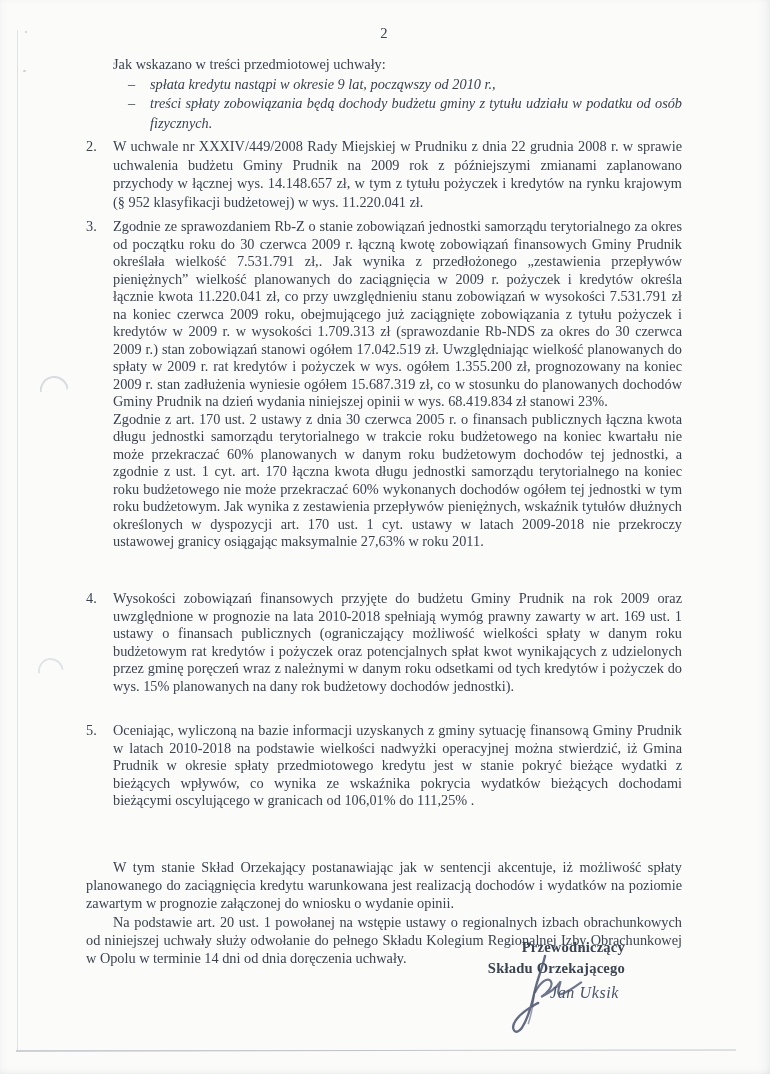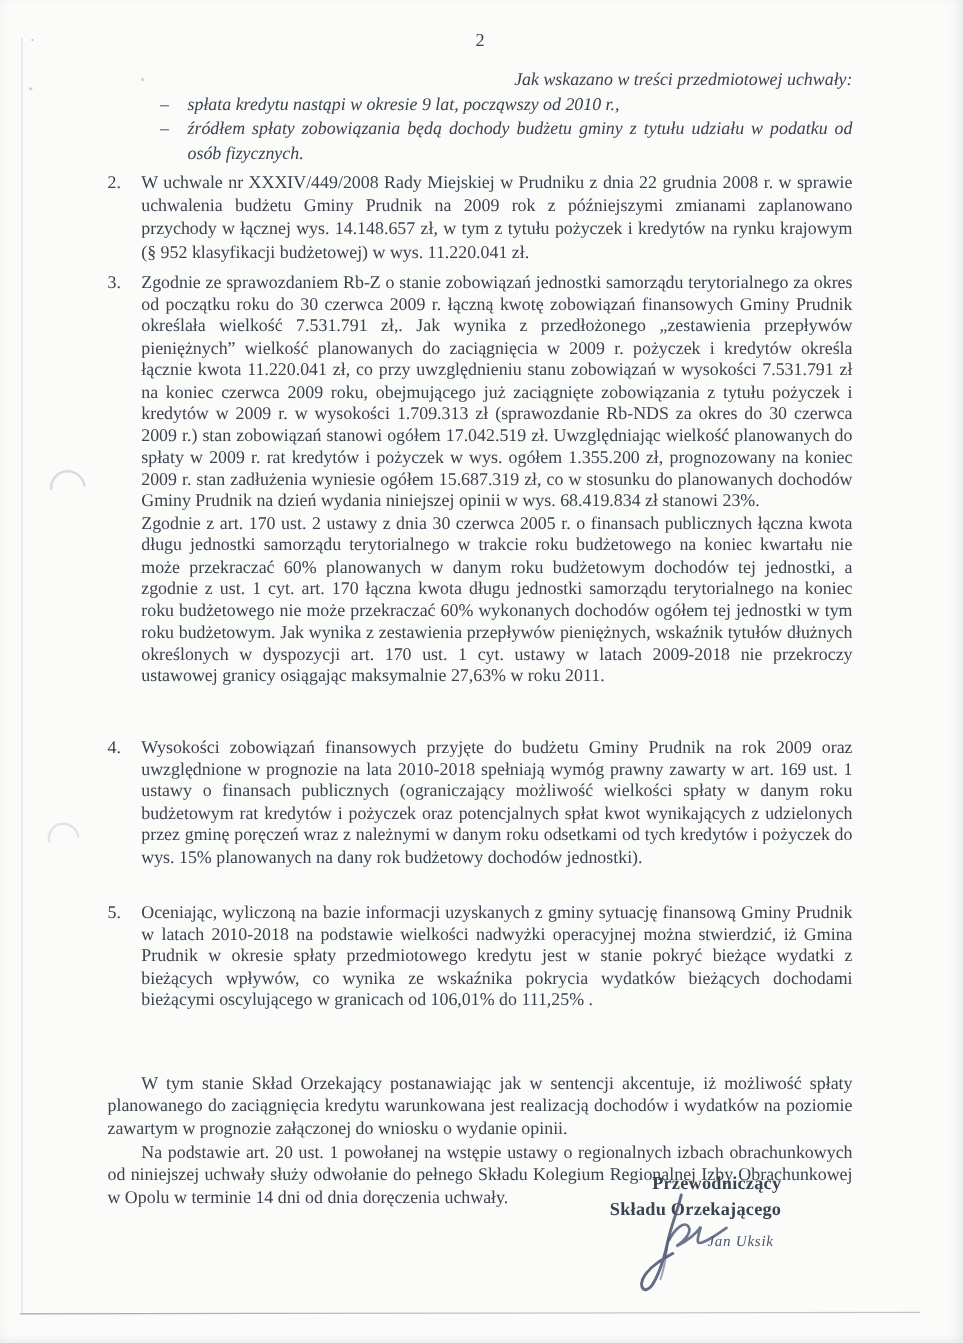--- a/index.html
+++ b/index.html
@@ -24,21 +24,21 @@
 
   .pagenum{
     position:absolute;top:24px;left:86px;width:596px;
     text-align:center;font-size:14.6px;line-height:18px;
   }
 
   .block{position:absolute;left:86px;width:596px;font-size:14.3px;line-height:17.8px;}
   .block p{margin:0;text-align:justify;}
 
   .intro{top:55px;line-height:19.6px;}
-  .intro .lead{padding-left:27px;text-align:right;font-style:italic;}
+  .intro .lead{padding-left:27px;text-align:left;}
   .bullet-row{display:flex;padding-left:42px;}
   .bullet-row .dash{width:22px;flex:0 0 22px;}
   .bullet-row .btext{flex:1;text-align:justify;font-style:italic;}
 
   .item{display:flex;}
   .item .num{width:27px;flex:0 0 27px;}
   .item .itext{flex:1;}
   .item-2{top:137px;line-height:18.6px;}
   .item-3{top:218px;line-height:17.5px;}
   .item-4{top:590px;line-height:17.6px;}
@@ -48,21 +48,21 @@
   .closing-2{top:883px;margin-top:31px;}
   .closing p{text-indent:27px;}
 
   .sig-block{
     position:absolute;left:455px;top:937px;width:170px;
     text-align:right;font-size:14.6px;line-height:20.5px;
   }
   .sig-title{font-weight:600;letter-spacing:.2px;}
   .sig-name{
     margin-top:5px;
-    font-style:italic;font-size:12px;color:#49536b;
+    font-style:italic;font-size:16px;color:#49536b;
     letter-spacing:.6px;
     transform:translateX(-6px);
   }
   .scribble{
     position:absolute;left:36px;top:16px;width:110px;height:88px;
     pointer-events:none;
   }
 
   
   .scan-line-left{
@@ -102,21 +102,21 @@
   <div class="pagenum scan-soft">2</div>
 
   <div class="block intro scan-soft">
     <p class="lead">Jak wskazano w treści przedmiotowej uchwały:</p>
     <div class="bullet-row">
       <span class="dash">–</span>
       <span class="btext">spłata kredytu nastąpi w okresie 9 lat, począwszy od 2010 r.,</span>
     </div>
     <div class="bullet-row">
       <span class="dash">–</span>
-      <span class="btext">źródłem spłaty zobowiązania będą dochody budżetu gminy z tytułu udziału w podatku od osób fizycznych.</span>
+      <span class="btext">treści spłaty zobowiązania będą dochody budżetu gminy z tytułu udziału w podatku od osób fizycznych.</span>
     </div>
   </div>
 
   <div class="block item item-2 scan-soft">
     <span class="num">2.</span>
     <div class="itext">
       <p>W uchwale nr XXXIV/449/2008 Rady Miejskiej w Prudniku z dnia 22 grudnia 2008 r. w sprawie uchwalenia budżetu Gminy Prudnik na 2009 rok z późniejszymi zmianami zaplanowano przychody w łącznej wys. 14.148.657 zł, w tym z tytułu pożyczek i kredytów na rynku krajowym (§ 952 klasyfikacji budżetowej) w wys. 11.220.041 zł.</p>
     </div>
   </div>
 

